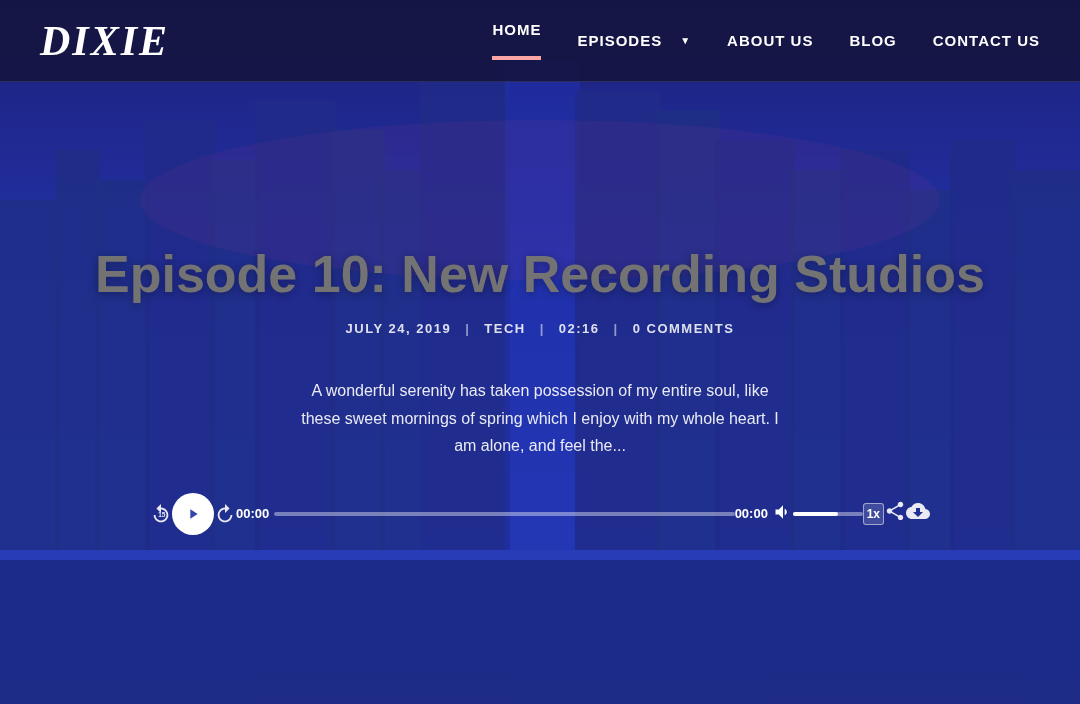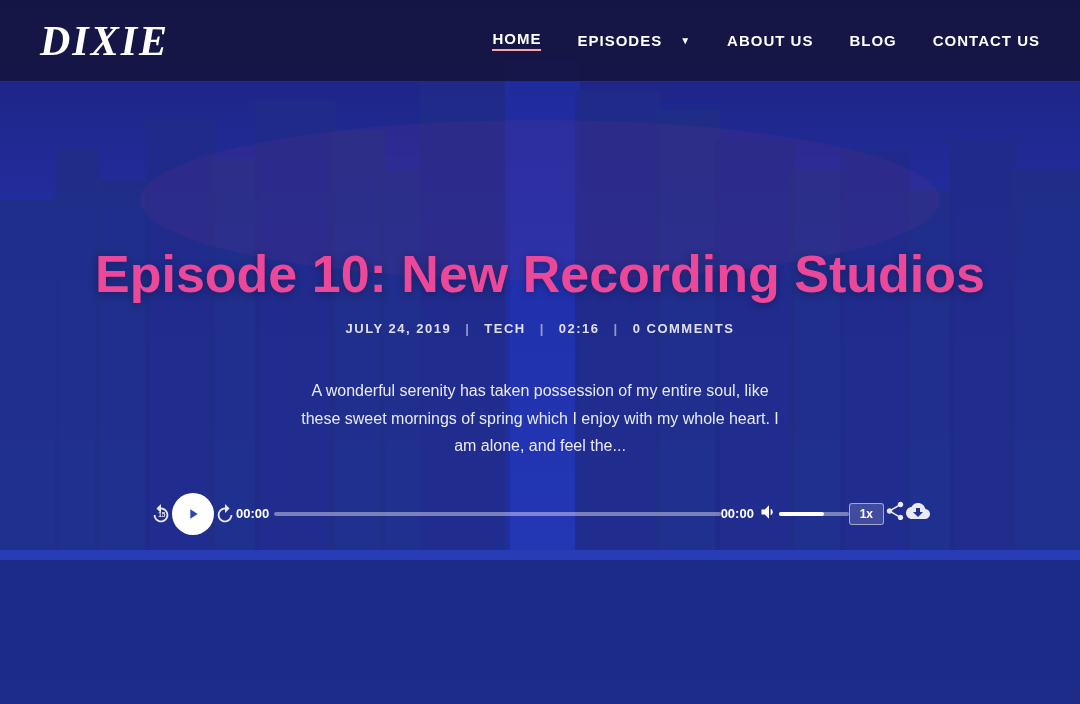--- a/index.html
+++ b/index.html
@@ -47,22 +47,22 @@
       text-decoration: none;
       font-size: 15px;
       font-weight: 600;
       letter-spacing: 1px;
       text-transform: uppercase;
       cursor: pointer;
       white-space: nowrap;
     }
 
     .nav-item.active {
-      border-bottom: 2px solid #fca5a5;
-      padding-bottom: 2px;
+      border-bottom: 4px solid #fca5a5;
+      padding-bottom: 18px;
     }
 
     .nav-item.has-dropdown {
       display: flex;
       align-items: center;
       gap: 18px;
     }
 
     .dropdown-arrow {
       font-size: 10px;
@@ -97,21 +97,21 @@
       left: 0; right: 0;
       bottom: 0;
       display: flex;
       flex-direction: column;
       align-items: center;
       justify-content: center;
       padding-bottom: 20px;
     }
 
     .episode-title {
-      color: #ec4899;
+      color: #737373;
       font-size: 52px;
       font-weight: 800;
       text-align: center;
       margin-bottom: 18px;
       line-height: 1.1;
       text-shadow: 0 2px 8px rgba(0,0,0,0.3);
     }
 
     .episode-meta {
       display: flex;
@@ -215,21 +215,21 @@
       width: 65%;
       height: 100%;
       background: white;
       border-radius: 2px;
     }
 
     .speed-btn {
       background: rgba(255,255,255,0.15);
       border: 1px solid rgba(255,255,255,0.5);
       color: white;
-      padding: 3px 10px;
+      padding: 3px 3px;
       font-size: 12px;
       font-weight: 700;
       border-radius: 3px;
       cursor: pointer;
     }
 
     .share-btn {
       color: white;
       font-size: 18px;
       cursor: pointer;

